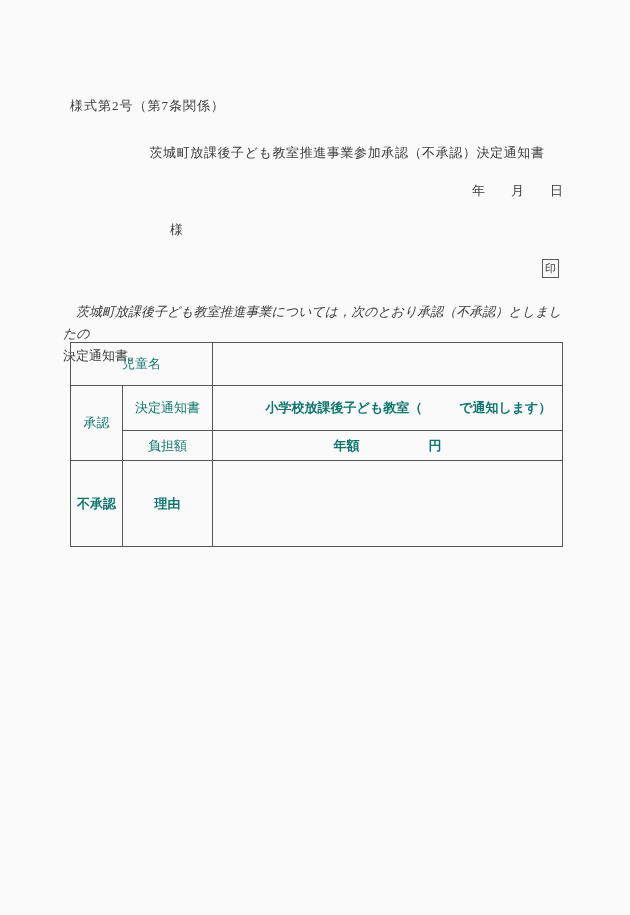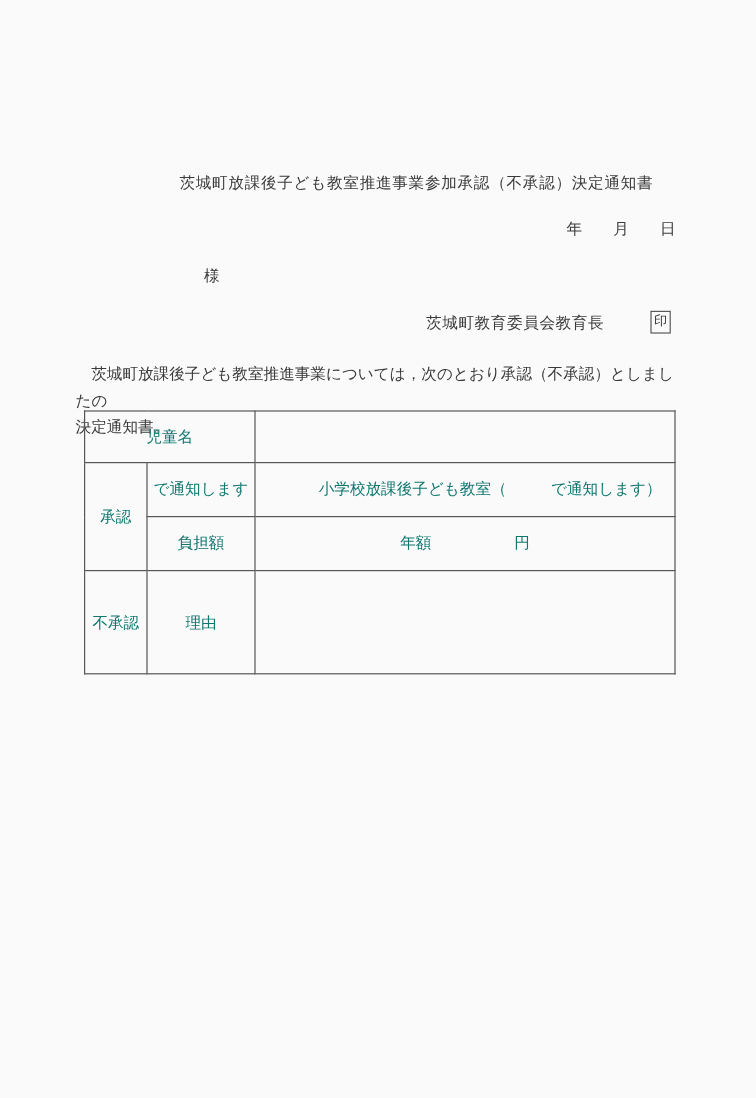--- a/index.html
+++ b/index.html
@@ -18,59 +18,59 @@
   .date-line { left:472px; top:182px; }
   .addressee { left:170px; top:221px; }
   .sender { left:355px; top:260px; letter-spacing:0.5px; }
   .seal-box {
     left:542px; top:259px;
     width:15px; height:17px;
     border:1px solid #5a5a5a;
     font-size:11px; line-height:17px; text-align:center;
   }
   .body-text { left:63px; top:301px; width:510px; line-height:22px; }
-  .body-line-first { text-indent:13px; }
+  .body-line-first { text-indent:13px;font-style:italic; }
   .notice-table {
     position:absolute; left:70px; top:342px;
     border-collapse:collapse; table-layout:fixed;
     width:492px;
     font-size:13px; color:#0f766e;
   }
   .notice-table td {
     border:1px solid #565656;
     text-align:center; vertical-align:middle;
     padding:0;
   }
   .row-child  { height:43px; }
   .row-class  { height:45px; }
-  .row-fee    { height:45px; }
-  .row-reason { height:86px; }
+  .row-fee    { height:30px; }
+  .row-reason { height:86px;font-weight:bold; }
   .col-1 { width:52px; }
   .col-2 { width:90px; }
   .col-3 { width:350px; }
   .cell-flex {
     display:flex; flex-direction:row;
-    justify-content:center; align-items:center;
+    justify-content:center; align-items:center;font-weight:bold;
   }
   .classroom-value { gap:37px; padding-left:42px; }
   .fee-value { gap:69px; }
 </style>
 </head>
 <body>
 
 <div class="page">
 
+  <div class="abs form-number">様式第2号（第7条関係）</div>
 
   <div class="abs doc-title">茨城町放課後子ども教室推進事業参加承認（不承認）決定通知書</div>
 
   <div class="abs date-line">年　　月　　日</div>
 
   <div class="abs addressee">様</div>
 
-  <div class="abs sender">茨城町教育委員会教育長</div>
 
   <div class="abs seal-box">
     <span>印</span>
   </div>
 
   <div class="abs body-text">
     <div class="body-line-first">茨城町放課後子ども教室推進事業については，次のとおり承認（不承認）としましたの</div>
     <div>決定通知書。</div>
   </div>
 
@@ -80,21 +80,21 @@
         <col class="col-2">
         <col class="col-3">
     </colgroup>
     <tbody>
       <tr class="row-child">
         <td colspan="2">児童名</td>
         <td></td>
       </tr>
       <tr class="row-class">
         <td rowspan="2">承認</td>
-        <td>で通知します</td>
+        <td>決定通知書</td>
         <td>
           <div class="cell-flex classroom-value">
             <span>小学校放課後子ども教室（</span>
             <span>で通知します）</span>
           </div>
         </td>
       </tr>
       <tr class="row-fee">
         <td>負担額</td>
         <td>

